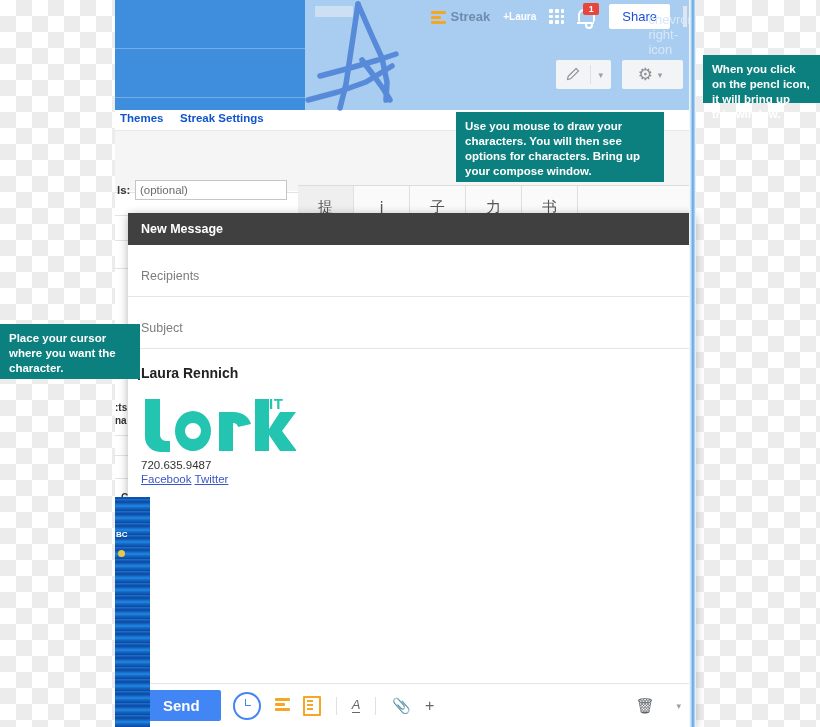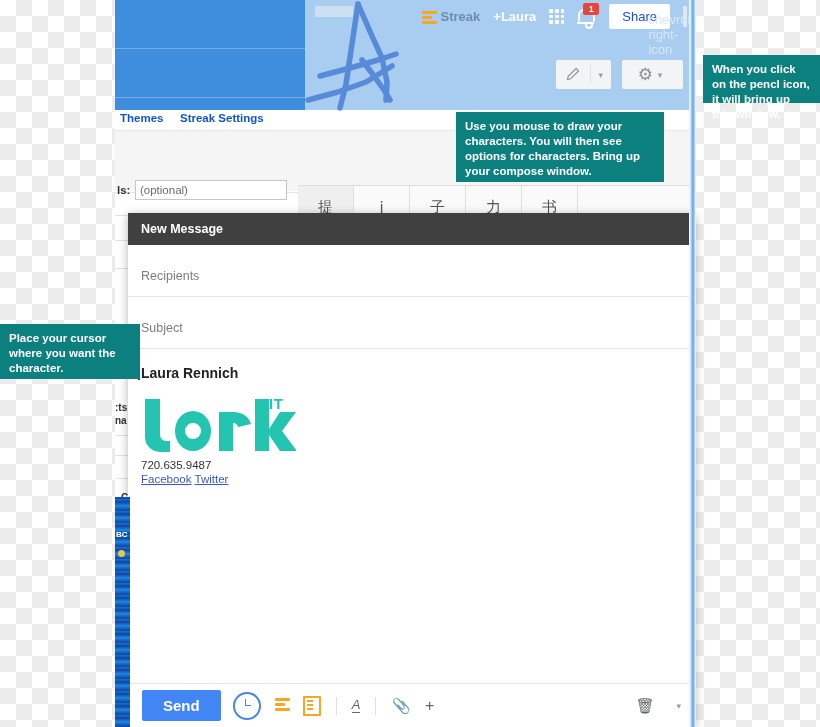--- a/index.html
+++ b/index.html
@@ -26,21 +26,21 @@
   .topbar{position:absolute;left:190px;top:0;width:390px;height:48px;}
   .topbar-inner{position:absolute;right:8px;top:4px;display:flex;align-items:center;gap:13px;}
   .grey-chip{position:absolute;left:200px;top:6px;width:38px;height:11px;background:#cddff3;border-radius:1px;}
 
   .streak-logo{width:15px;height:13px;position:relative;}
   .streak-logo i{position:absolute;left:0;width:15px;height:3px;background:#f5a623;border-radius:1px;display:block;}
   .streak-logo i:nth-child(1){top:0;}
   .streak-logo i:nth-child(2){top:5px;width:10px;}
   .streak-logo i:nth-child(3){top:10px;}
   .streak-txt{color:#6f8cad;font-size:13px;font-weight:bold;margin-left:4px;}
-  .plus-laura{color:#ffffff;font-size:13px;font-weight:bold;}
+  .plus-laura{color:#ffffff;font-size:10px;font-weight:bold;}
   .apps-grid{width:15px;height:15px;display:grid;grid-template-columns:repeat(3,1fr);grid-template-rows:repeat(3,1fr);gap:2px;}
   .apps-grid span{background:#ffffff;border-radius:1px;display:block;}
   .bell-wrap{position:relative;width:19px;height:20px;}
   .bell{position:absolute;left:1px;top:2px;width:13px;height:11px;border:2.2px solid #fff;border-radius:6px 6px 2px 2px;border-bottom:none;}
   .bell:after{content:"";position:absolute;left:-3px;top:11px;width:17px;height:2.2px;background:#fff;}
   .bell:before{content:"";position:absolute;left:4.5px;top:13px;width:4px;height:3px;border:2.2px solid #fff;border-top:none;border-radius:0 0 4px 4px;}
   .badge{position:absolute;right:-3px;top:-4px;min-width:12px;height:12px;background:#e8453c;color:#fff;font-size:9px;font-weight:bold;
          border-radius:2px;line-height:12px;text-align:center;padding:0 2px;}
   .share-btn{background:#fff;color:#1d4ed8;font-size:13px;padding:5px 13px;border-radius:2px;}
   .avatar{width:31px;height:31px;border:2px solid #dfe6ed;background:linear-gradient(155deg,#d8c299 0%,#c8a97c 32%,#9f8a77 60%,#6f6560 100%);}
@@ -110,21 +110,21 @@
   .vdiv{width:1px;height:18px;background:#e0e0e0;margin-left:15px;}
   .fmtA{margin-left:15px;color:#666;font-size:13px;font-style:italic;border-bottom:1.5px solid #666;line-height:14px;}
   .clip{margin-left:16px;color:#777;font-size:15px;}
   .plus{margin-left:14px;color:#666;font-size:16px;}
   .trash{margin-left:auto;color:#5f6368;font-size:15px;}
   .fcar{margin-left:22px;color:#9aa0a6;font-size:9px;}
 
   
   .strip-r{position:absolute;left:689px;top:0;width:7px;height:727px;
       background:linear-gradient(90deg,#ffffff 0%,#bcd9f3 30%,#5fa3e0 55%,#aacff0 78%,#ffffff 100%);}
-  .strip-l{position:absolute;left:115px;top:497px;width:15px;height:230px;
+  .strip-l{position:absolute;left:115px;top:497px;width:35px;height:230px;
       background:repeating-linear-gradient(0deg,#0d47a1 0px,#1565c0 3px,#1e88e5 5px,#0d47a1 9px,#1976d2 12px);}
   .strip-l .dot{position:absolute;left:3px;top:53px;width:7px;height:7px;border-radius:50%;background:#e8c84a;}
   .strip-l .bc{position:absolute;left:1px;top:33px;color:#fff;font-size:8px;font-weight:bold;}
 
   
   .callout{position:absolute;background:#0c7f7f;color:#fff;font-size:11.5px;font-weight:bold;line-height:15px;padding:7px 9px;box-sizing:border-box;}
   #callout-draw{left:456px;top:112px;width:208px;height:70px;}
   #callout-pencil{left:703px;top:55px;width:117px;height:48px;}
   #callout-cursor{left:0px;top:324px;width:140px;height:55px;}
 </style>

